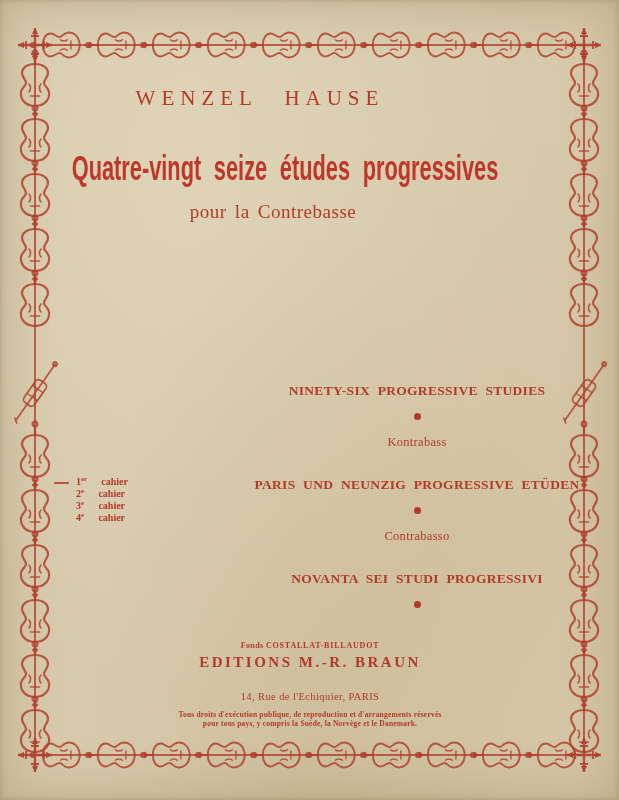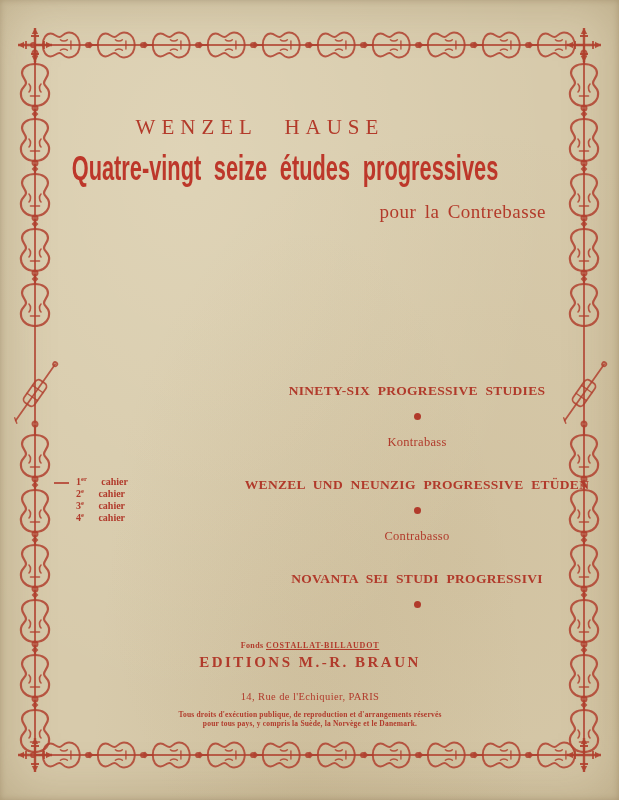--- a/index.html
+++ b/index.html
@@ -15,45 +15,44 @@
     box-shadow: inset 0 0 55px rgba(110,85,40,.28), inset 0 0 6px rgba(90,65,30,.25);
     font-family:"Liberation Serif", serif;
     color:#b13a2b;
   }
   .border-svg{position:absolute;left:0;top:0;}
   .abs{position:absolute;}
   .author{
     top:86px;left:0;width:520px;text-align:center;
     font-size:21px;letter-spacing:6px;word-spacing:16px;
     color:#b33a2a;
-    margin-top:29px;
   }
   .title{
     top:149px;left:-49px;width:668px;text-align:center;
     font-family:"Liberation Sans", sans-serif;font-weight:bold;
     font-size:33px;word-spacing:10px;letter-spacing:0px;
     transform:scaleX(.66) scaleY(1.05);transform-origin:50% 50%;
     color:#bd372a;white-space:nowrap;
   }
   .subtitle{
-    top:201px;left:0;width:546px;text-align:right;
+    top:201px;left:0;width:546px;text-align:center;
     font-size:19px;letter-spacing:.5px;word-spacing:3px;color:#b33a2a;
   }
   .translations{top:356px;left:217px;width:400px;text-align:center;}
   .t-lang{font-size:12.5px;letter-spacing:.3px;margin-bottom:6px;}
   .t-title{font-size:13.5px;font-weight:bold;letter-spacing:.3px;word-spacing:4px;white-space:nowrap;margin-top:27px;}
   .dot{width:7px;height:7px;border-radius:50%;background:#b13a2b;margin:14px auto 15px auto;}
   .volumes{top:476px;left:76px;font-size:10px;font-weight:bold;}
   .vol-row{position:relative;height:12px;line-height:12px;white-space:nowrap;}
   .vol-row sup{font-size:6.5px;vertical-align:super;line-height:0;}
   .vol-label{margin-left:12px;}
   .sel-dash{position:absolute;left:-22px;top:6px;width:15px;height:1.5px;background:#b13a2b;opacity:.8;}
   .publisher{top:641px;left:110px;width:400px;text-align:center;color:#b13a2b;}
   .fonds{font-size:8px;font-weight:bold;letter-spacing:.4px;}
-  .fonds .caps{letter-spacing:.8px;text-decoration:underline;}
+  .fonds .caps{letter-spacing:.8px;}
   .pub-name{font-size:15px;font-weight:bold;letter-spacing:2.5px;margin-top:4px;white-space:nowrap;}
   .pub-address{font-size:10.5px;letter-spacing:.4px;margin-top:20px;}
   .pub-rights{font-size:7.5px;font-weight:bold;line-height:9px;margin-top:8px;letter-spacing:.2px;}
 </style>
 </head>
 <body>
 
 <div class="page">
 
   <svg class="border-svg" width="619" height="800" viewBox="0 0 619 800">
@@ -199,21 +198,21 @@
 
   <div class="abs subtitle">pour la Contrebasse</div>
 
   <div class="abs translations">
     <div>
       <div class="t-title">NINETY-SIX PROGRESSIVE STUDIES</div>
       <div class="dot"></div>
     </div>
     <div>
       <div class="t-lang">Kontrabass</div>
-      <div class="t-title">WENZEL UND NEUNZIG PROGRESSIVE ETÜDEN</div>
+      <div class="t-title">PARIS UND NEUNZIG PROGRESSIVE ETÜDEN</div>
       <div class="dot"></div>
     </div>
     <div>
       <div class="t-lang">Contrabasso</div>
       <div class="t-title">NOVANTA SEI STUDI PROGRESSIVI</div>
       <div class="dot"></div>
     </div>
   </div>
 
   <div class="abs volumes">

